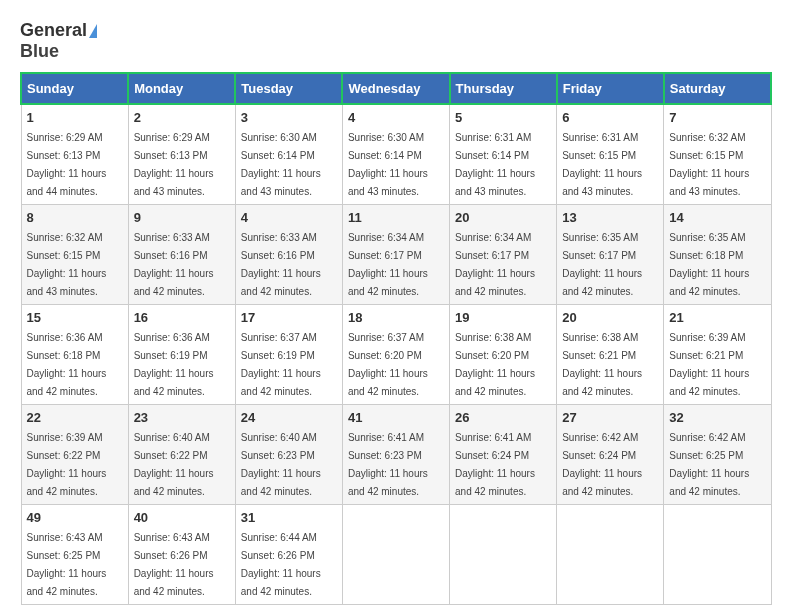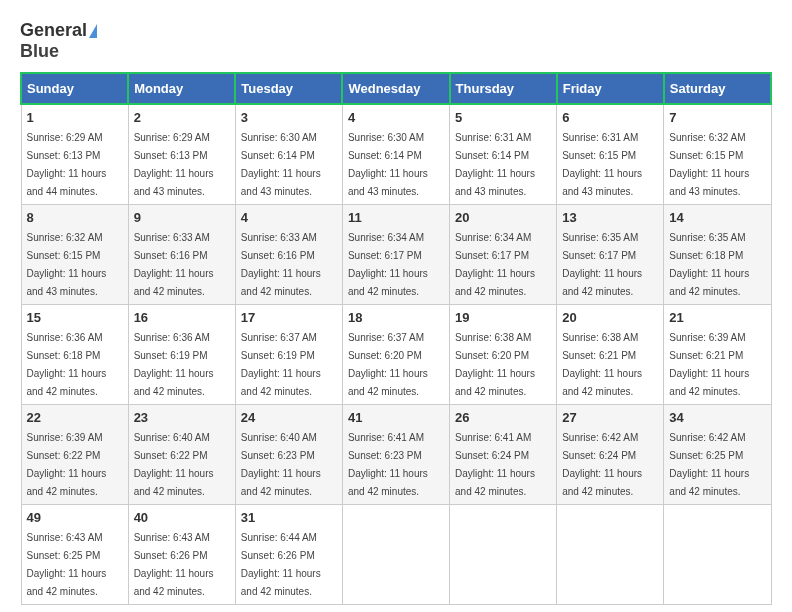--- a/index.html
+++ b/index.html
@@ -153,21 +153,21 @@
         <td><span class="day-num">20</span><span class="day-info">Sunrise: 6:38 AM<br>Sunset: 6:21 PM<br>Daylight: 11 hours and 42 minutes.</span></td>
         <td><span class="day-num">21</span><span class="day-info">Sunrise: 6:39 AM<br>Sunset: 6:21 PM<br>Daylight: 11 hours and 42 minutes.</span></td>
       </tr>
       <tr>
         <td><span class="day-num">22</span><span class="day-info">Sunrise: 6:39 AM<br>Sunset: 6:22 PM<br>Daylight: 11 hours and 42 minutes.</span></td>
         <td><span class="day-num">23</span><span class="day-info">Sunrise: 6:40 AM<br>Sunset: 6:22 PM<br>Daylight: 11 hours and 42 minutes.</span></td>
         <td><span class="day-num">24</span><span class="day-info">Sunrise: 6:40 AM<br>Sunset: 6:23 PM<br>Daylight: 11 hours and 42 minutes.</span></td>
         <td><span class="day-num">41</span><span class="day-info">Sunrise: 6:41 AM<br>Sunset: 6:23 PM<br>Daylight: 11 hours and 42 minutes.</span></td>
         <td><span class="day-num">26</span><span class="day-info">Sunrise: 6:41 AM<br>Sunset: 6:24 PM<br>Daylight: 11 hours and 42 minutes.</span></td>
         <td><span class="day-num">27</span><span class="day-info">Sunrise: 6:42 AM<br>Sunset: 6:24 PM<br>Daylight: 11 hours and 42 minutes.</span></td>
-        <td><span class="day-num">34</span><span class="day-info">Sunrise: 6:42 AM<br>Sunset: 6:25 PM<br>Daylight: 11 hours and 42 minutes.</span></td>
+        <td><span class="day-num">32</span><span class="day-info">Sunrise: 6:42 AM<br>Sunset: 6:25 PM<br>Daylight: 11 hours and 42 minutes.</span></td>
       </tr>
       <tr>
         <td><span class="day-num">49</span><span class="day-info">Sunrise: 6:43 AM<br>Sunset: 6:25 PM<br>Daylight: 11 hours and 42 minutes.</span></td>
         <td><span class="day-num">40</span><span class="day-info">Sunrise: 6:43 AM<br>Sunset: 6:26 PM<br>Daylight: 11 hours and 42 minutes.</span></td>
         <td><span class="day-num">31</span><span class="day-info">Sunrise: 6:44 AM<br>Sunset: 6:26 PM<br>Daylight: 11 hours and 42 minutes.</span></td>
         <td class="empty-cell"></td>
         <td class="empty-cell"></td>
         <td class="empty-cell"></td>
         <td class="empty-cell"></td>
       </tr>

